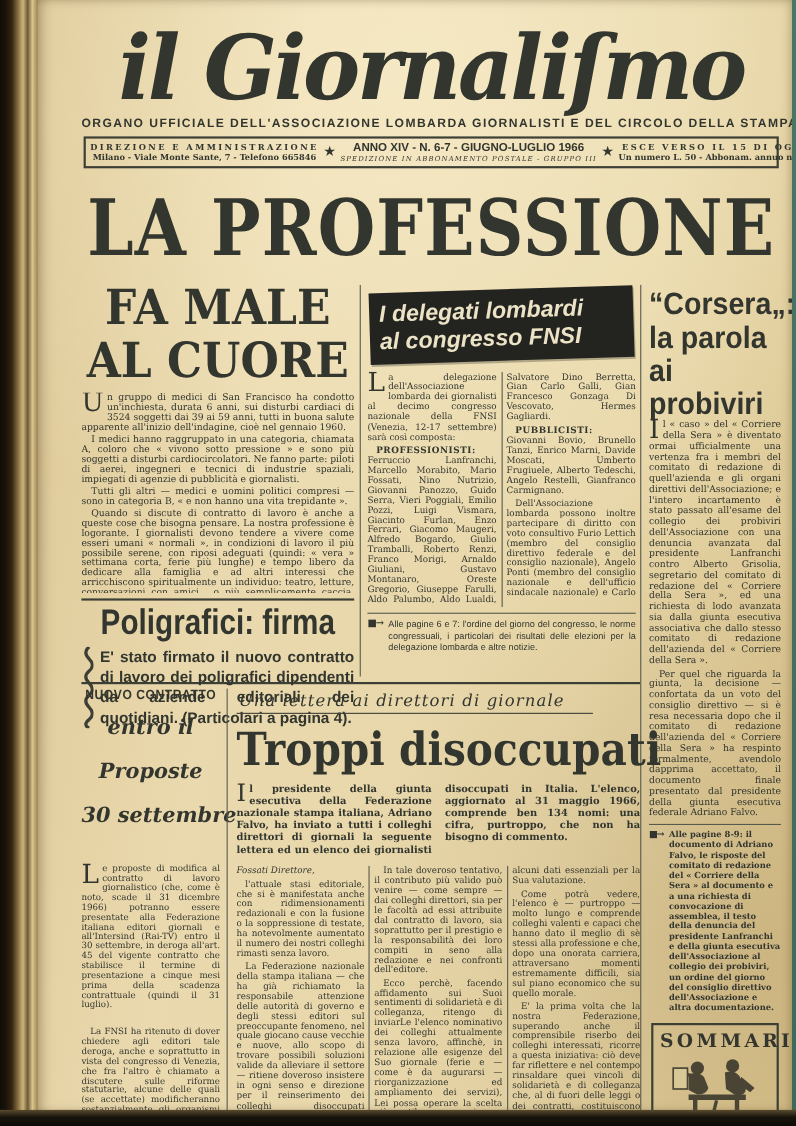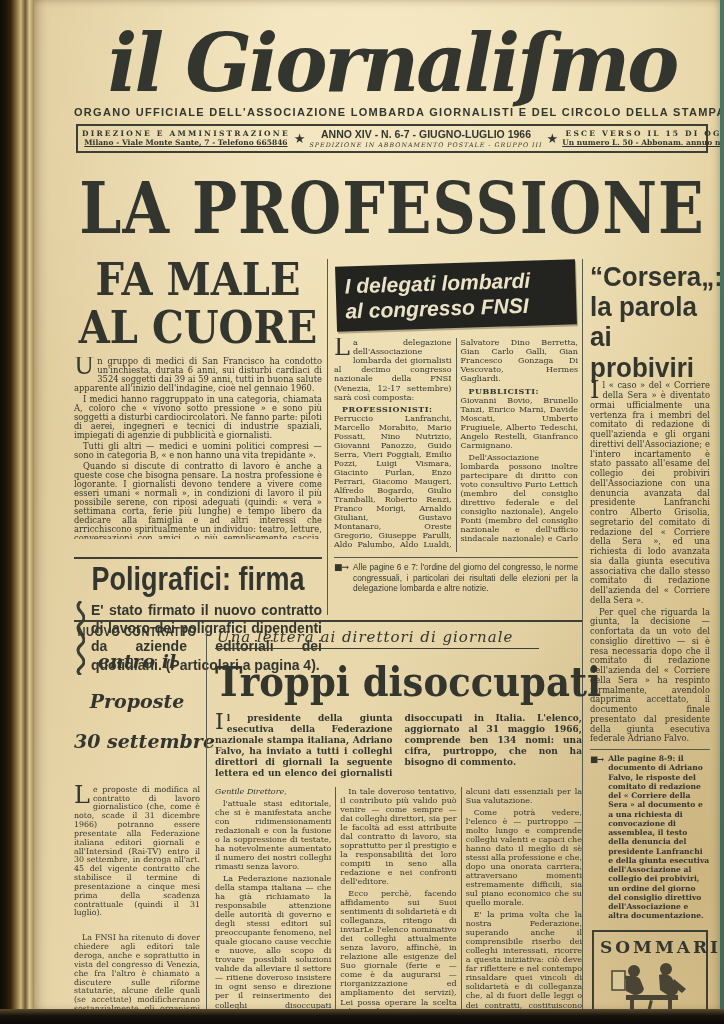--- a/index.html
+++ b/index.html
@@ -39,21 +39,21 @@
   .masthead-subtitle{
     font-family:"Liberation Sans",sans-serif;font-weight:bold;font-size:11px;
     letter-spacing:1.3px;text-align:center;margin-top:4px;white-space:nowrap;
   }
   .infobar{
     margin:6px 2px 0;border:2px solid #3c3f35;display:flex;align-items:center;
     padding:2px 4px;
   }
   .infobar .cell{flex:1;text-align:center;line-height:1.25;}
   .ib-l1{font-family:"DejaVu Serif",serif;font-weight:bold;font-size:7.5px;letter-spacing:2.2px;white-space:nowrap;}
-  .ib-l2{font-family:"DejaVu Serif",serif;font-weight:bold;font-size:7.5px;white-space:nowrap;text-decoration:underline;}
+  .ib-l2{font-family:"DejaVu Serif",serif;font-weight:bold;font-size:7.5px;white-space:nowrap;}
   .ib-c1{font-family:"Liberation Sans",sans-serif;font-weight:bold;font-size:10.5px;white-space:nowrap;}
   .ib-c2{font-family:"DejaVu Serif",serif;font-style:italic;font-size:6.3px;letter-spacing:1px;white-space:nowrap;}
   .star{font-size:13px;padding:0 4px;}
 
   
   .main-headline{
     font-weight:bold;font-size:60px;text-align:center;letter-spacing:1px;
     transform:scaleY(1.18);transform-origin:center top;margin-top:14px;white-space:nowrap;
   }
 
@@ -66,21 +66,21 @@
   .colC{flex:1;border-left:1px solid #565a4c;padding-left:7px;min-width:0;}
 
   .subhead{font-weight:bold;font-size:40px;text-align:center;line-height:1.05;transform:scaleY(1.1);white-space:nowrap;}
   .body-text{font-size:8.4px;line-height:1.07;text-align:justify;}
   .body-text p{margin:0 0 2px;text-indent:9px;}
   .body-text p.dc{text-indent:0;}
   p.dc::first-letter{float:left;font-size:24px;line-height:19px;padding:0 3px 0 0;font-weight:normal;}
   .colA-text{height:182px;overflow:hidden;}
 
   
-  .polig{border-top:2px solid #3c3f35;margin-top:18px;padding-top:3px;}
+  .polig{border-top:2px solid #3c3f35;margin-top:5px;padding-top:3px;}
   .polig-head{
     font-family:"Liberation Sans",sans-serif;font-weight:bold;font-size:27px;
     text-align:center;transform:scaleY(1.2);letter-spacing:0;white-space:nowrap;margin:2px 0 6px;
   }
   .polig-row{display:flex;gap:6px;align-items:flex-start;}
   .polig-body{
     font-family:"Liberation Sans",sans-serif;font-weight:bold;font-size:14px;
     line-height:1.3;text-align:justify;flex:1;
   }
 
@@ -237,21 +237,21 @@
             </div>
           </div>
 
           <div class="letter-zone">
             <div class="lettera-kicker">Una lettera ai direttori di giornale</div>
             <div class="lettera-head">Troppi disoccupati</div>
             <div class="lettera-lead">
               <p class="dc">Il presidente della giunta esecutiva della Federazione nazionale stampa italiana, Adriano Falvo, ha inviato a tutti i colleghi direttori di giornali la seguente lettera ed un elenco dei giornalisti disoccupati in Italia. L'elenco, aggiornato al 31 maggio 1966, comprende ben 134 nomi: una cifra, purtroppo, che non ha bisogno di commento.</p>
             </div>
             <div class="lettera-body">
-              <p class="sal">Gentile Direttore,</p>
+              <p class="sal">Fossati Direttore,</p>
               <p>l'attuale stasi editoriale, che si è manifestata anche con ridimensionamenti redazionali e con la fusione o la soppressione di testate, ha notevolmente aumentato il numero dei nostri colleghi rimasti senza lavoro.</p>
               <p>La Federazione nazionale della stampa italiana — che ha già richiamato la responsabile attenzione delle autorità di governo e degli stessi editori sul preoccupante fenomeno, nel quale giocano cause vecchie e nuove, allo scopo di trovare possibili soluzioni valide da alleviare il settore — ritiene doveroso insistere in ogni senso e direzione per il reinserimento dei colleghi disoccupati nell'attività professionale.</p>
               <p>In tale doveroso tentativo, il contributo più valido può venire — come sempre — dai colleghi direttori, sia per le facoltà ad essi attribuite dal contratto di lavoro, sia soprattutto per il prestigio e la responsabilità dei loro compiti in seno alla redazione e nei confronti dell'editore.</p>
               <p>Ecco perchè, facendo affidamento sui Suoi sentimenti di solidarietà e di colleganza, ritengo di inviarLe l'elenco nominativo dei colleghi attualmente senza lavoro, affinchè, in relazione alle esigenze del Suo giornale (ferie e — come è da augurarsi — riorganizzazione ed ampliamento dei servizi), Lei possa operare la scelta più utile; per ciascun nominativo sono precisati alcuni dati essenziali per la Sua valutazione.</p>
               <p>Come potrà vedere, l'elenco è — purtroppo — molto lungo e comprende colleghi valenti e capaci che hanno dato il meglio di sè stessi alla professione e che, dopo una onorata carriera, attraversano momenti estremamente difficili, sia sul piano economico che su quello morale.</p>
               <p>E' la prima volta che la nostra Federazione, superando anche il comprensibile riserbo dei colleghi interessati, ricorre a questa iniziativa: ciò deve far riflettere e nel contempo rinsaldare quei vincoli di solidarietà e di colleganza che, al di fuori delle leggi o dei contratti, costituiscono la migliore tutela della nostra categoria.</p>
 
             </div>
           </div>
         </div>

